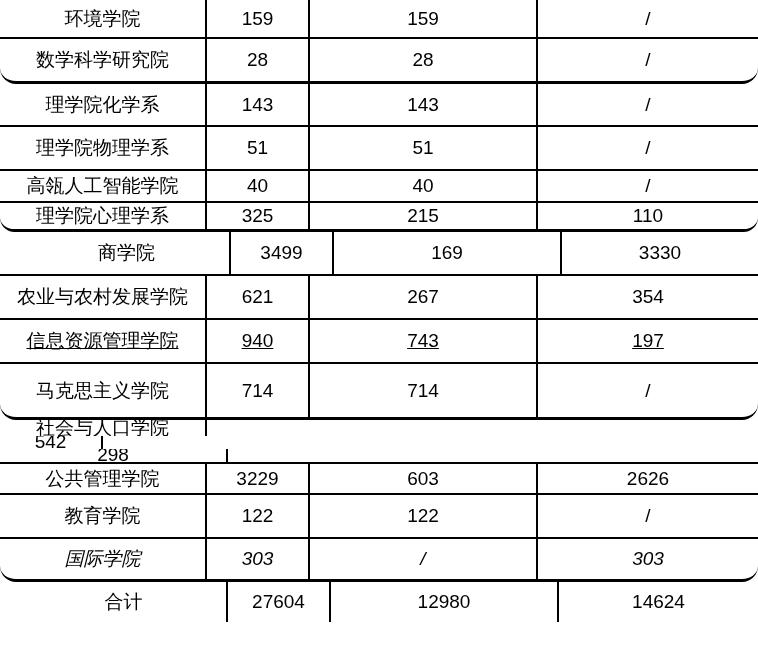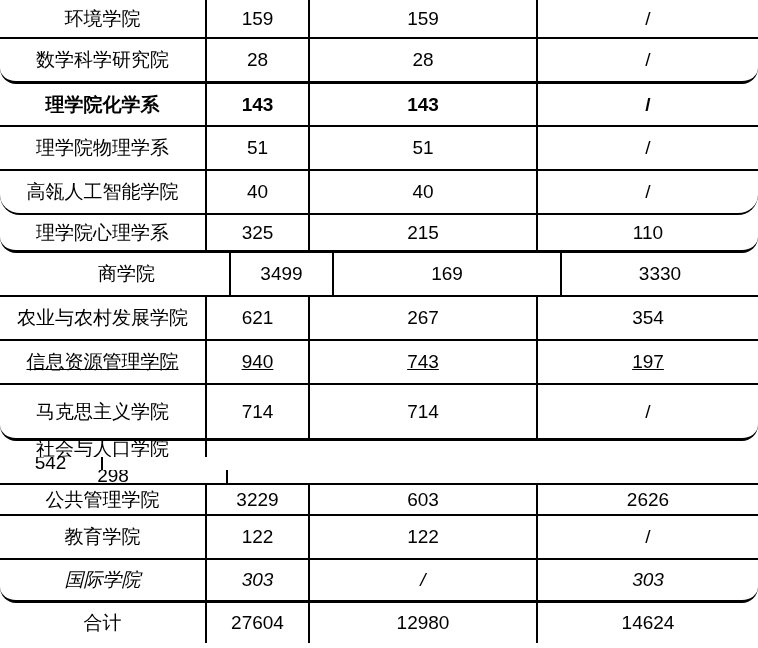--- a/index.html
+++ b/index.html
@@ -30,20 +30,21 @@
     box-sizing: border-box;
     border-bottom: 2px solid #000000;
     flex: 0 0 auto;
   }
   .row.section-end {
     border-bottom-width: 3px;
     border-radius: 16px;
   }
   .row.last {
     border-bottom: none;
+    padding-left: 21px;
   }
   .cell {
     box-sizing: border-box;
     display: flex;
     align-items: center;
     justify-content: center;
     font-size: 19px;
     color: #000000;
     white-space: nowrap;
     overflow: hidden;
@@ -76,42 +77,42 @@
     <div class="cell c3">/</div>
   </div>
 
   <div class="row section-end" style="height: 45px;">
     <div class="cell c0">数学科学研究院</div>
     <div class="cell c1">28</div>
     <div class="cell c2">28</div>
     <div class="cell c3">/</div>
   </div>
 
-  <div class="row" style="height: 43px; font-weight: bold;">
+  <div class="row" style="height: 43px;">
     <div class="cell c0">理学院化学系</div>
     <div class="cell c1">143</div>
     <div class="cell c2">143</div>
     <div class="cell c3">/</div>
   </div>
 
   <div class="row" style="height: 44px;">
     <div class="cell c0">理学院物理学系</div>
     <div class="cell c1">51</div>
     <div class="cell c2">51</div>
     <div class="cell c3">/</div>
   </div>
 
-  <div class="row" style="height: 44px; border-radius: 20px;">
+  <div class="row" style="height: 32px;">
     <div class="cell c0">高瓴人工智能学院</div>
     <div class="cell c1">40</div>
     <div class="cell c2">40</div>
     <div class="cell c3">/</div>
   </div>
 
-  <div class="row section-end" style="height: 38px;">
+  <div class="row section-end" style="height: 29px;">
     <div class="cell c0">理学院心理学系</div>
     <div class="cell c1">325</div>
     <div class="cell c2">215</div>
     <div class="cell c3">110</div>
   </div>
 
   <div class="row" style="height: 44px; padding-left: 24px;">
     <div class="cell c0">商学院</div>
     <div class="cell c1">3499</div>
     <div class="cell c2">169</div>

